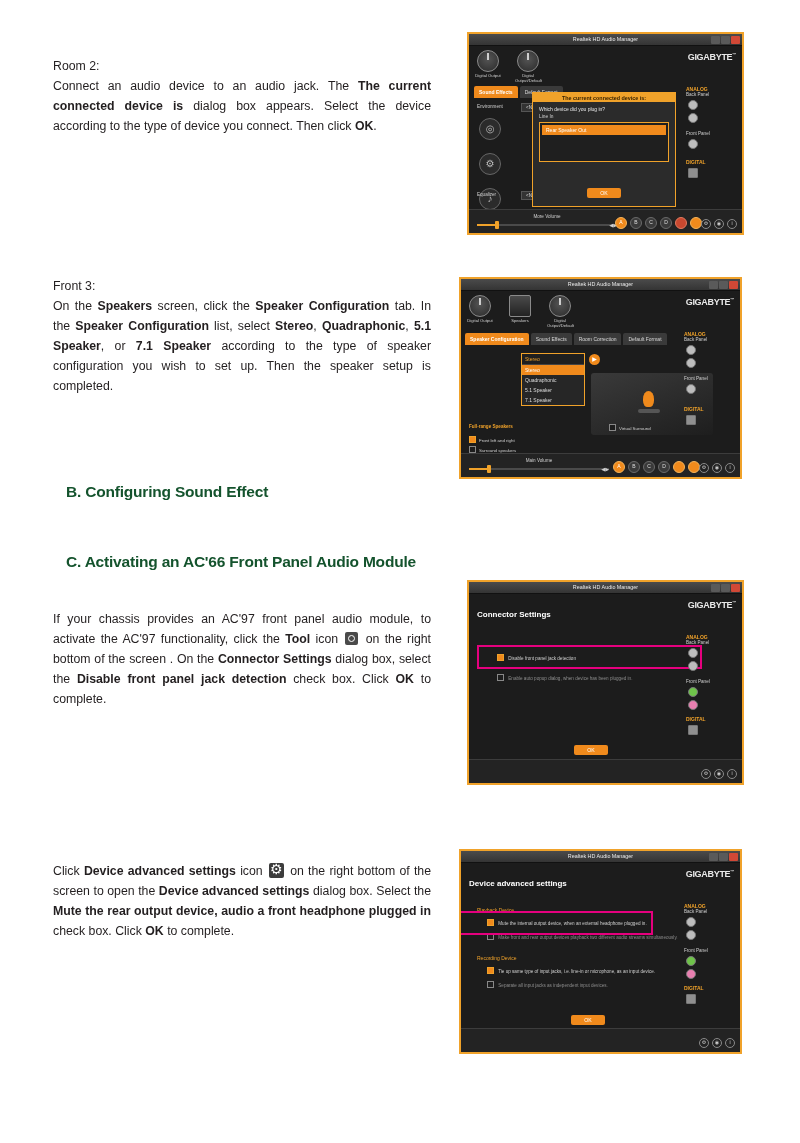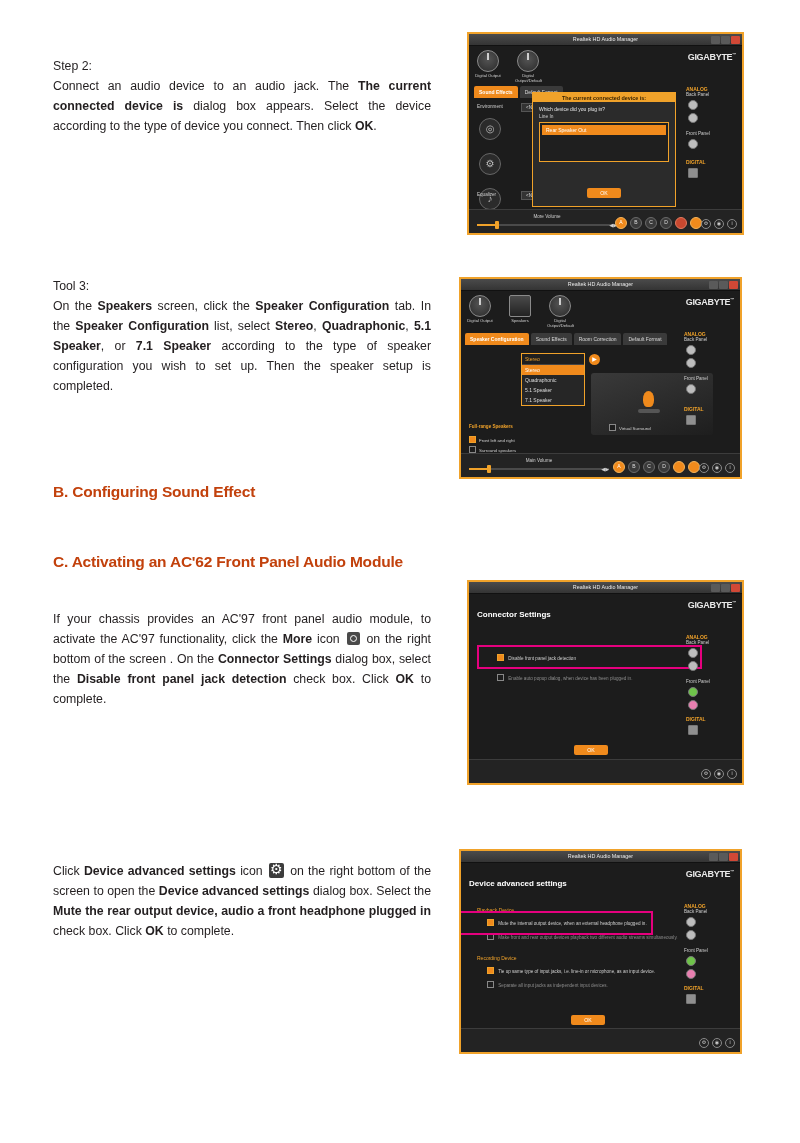--- a/index.html
+++ b/index.html
@@ -27,25 +27,25 @@
     left: 53px;
     width: 378px;
     font-size: 12.3px;
     line-height: 1.62;
     text-align: justify;
     color: #231f20;
   }
   .txt b { font-weight: bold; }
   .heading {
     position: absolute;
-    left: 53px;
+    left: 66px;
     width: 420px;
     font-size: 15.5px;
     font-weight: bold;
-    color: #c2410c;
+    color: #14532d;
     letter-spacing: -0.2px;
   }
 
   .step2-txt { top: 57px; }
   .step3-txt { top: 277px; }
   .headB { top: 483px; }
   .bodyB { top: 512px; }
   .headC { top: 553px; }
   .bodyC { top: 610px; }
   .headD { top: 824px; }
@@ -315,38 +315,38 @@
     border: 2px solid #e5007e;
     box-sizing: border-box;
   }
 </style>
 </head>
 <body>
 
 <div class="page">
 
   <div class="txt step2-txt">
-    <span>Step 2:</span><br>
+    <span>Room 2:</span><br>
     <span>
       Connect an audio device to an audio jack. The <b>The current connected device is</b> dialog box appears. Select the device according to the type of device you connect. Then click <b>OK</b>.
     </span>
   </div>
 
   <div class="txt step3-txt">
-    <span>Tool 3:</span><br>
+    <span>Front 3:</span><br>
     <span>
       On the <b>Speakers</b> screen, click the <b>Speaker Configuration</b> tab. In the <b>Speaker Configuration</b> list, select <b>Stereo</b>, <b>Quadraphonic</b>, <b>5.1 Speaker</b>, or <b>7.1 Speaker</b> according to the type of speaker configuration you wish to set up. Then the speaker setup is completed.
     </span>
   </div>
 
   <div class="heading headB">B. Configuring Sound Effect</div>
 
-  <div class="heading headC">C. Activating an AC'62 Front Panel Audio Module</div>
+  <div class="heading headC">C. Activating an AC'66 Front Panel Audio Module</div>
   <div class="txt bodyC">
-    If your chassis provides an AC'97 front panel audio module, to activate the AC'97 functionality, click the <b>More</b> icon <span class="inline-icon tool"></span> on the right bottom of the screen . On the <b>Connector Settings</b> dialog box, select the <b>Disable front panel jack detection</b> check box. Click <b>OK</b> to complete.
+    If your chassis provides an AC'97 front panel audio module, to activate the AC'97 functionality, click the <b>Tool</b> icon <span class="inline-icon tool"></span> on the right bottom of the screen . On the <b>Connector Settings</b> dialog box, select the <b>Disable front panel jack detection</b> check box. Click <b>OK</b> to complete.
   </div>
 
   <div class="txt bodyD">
     Click <b>Device advanced settings</b> icon <span class="inline-icon gear"></span> on the right bottom of the screen to open the <b>Device advanced settings</b> dialog box. Select the <b>Mute the rear output device, audio a front headphone plugged in</b> check box. Click <b>OK</b> to complete.
   </div>
 
   <div class="shot shot1">
     <div class="titlebar">
       <span>Realtek HD Audio Manager</span>
       <span class="wbtns">

